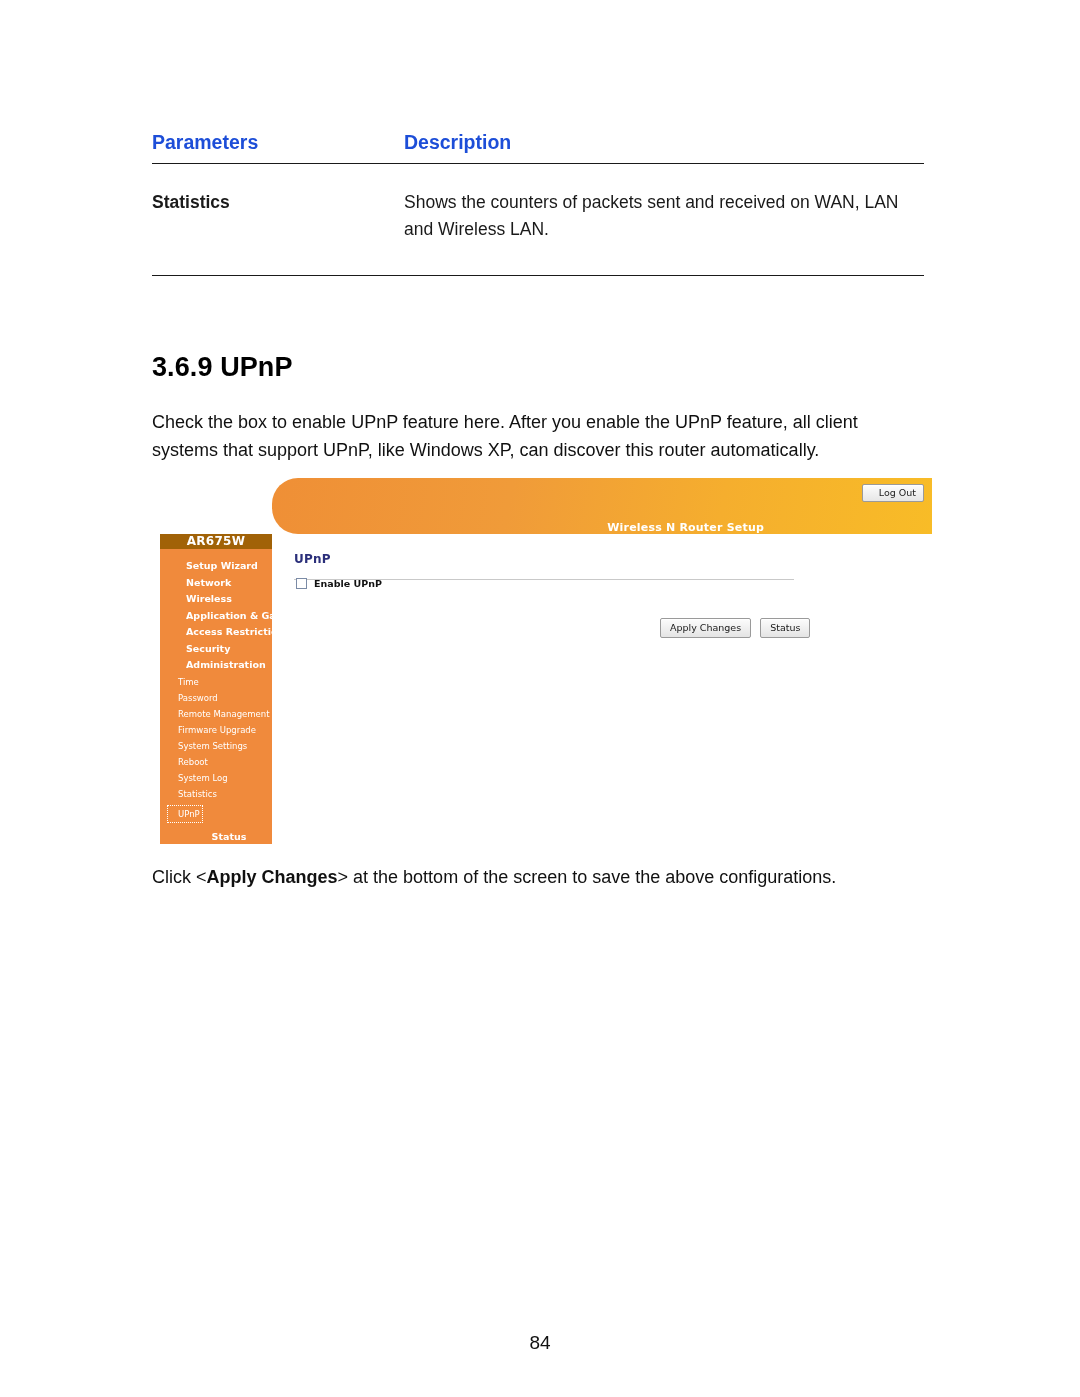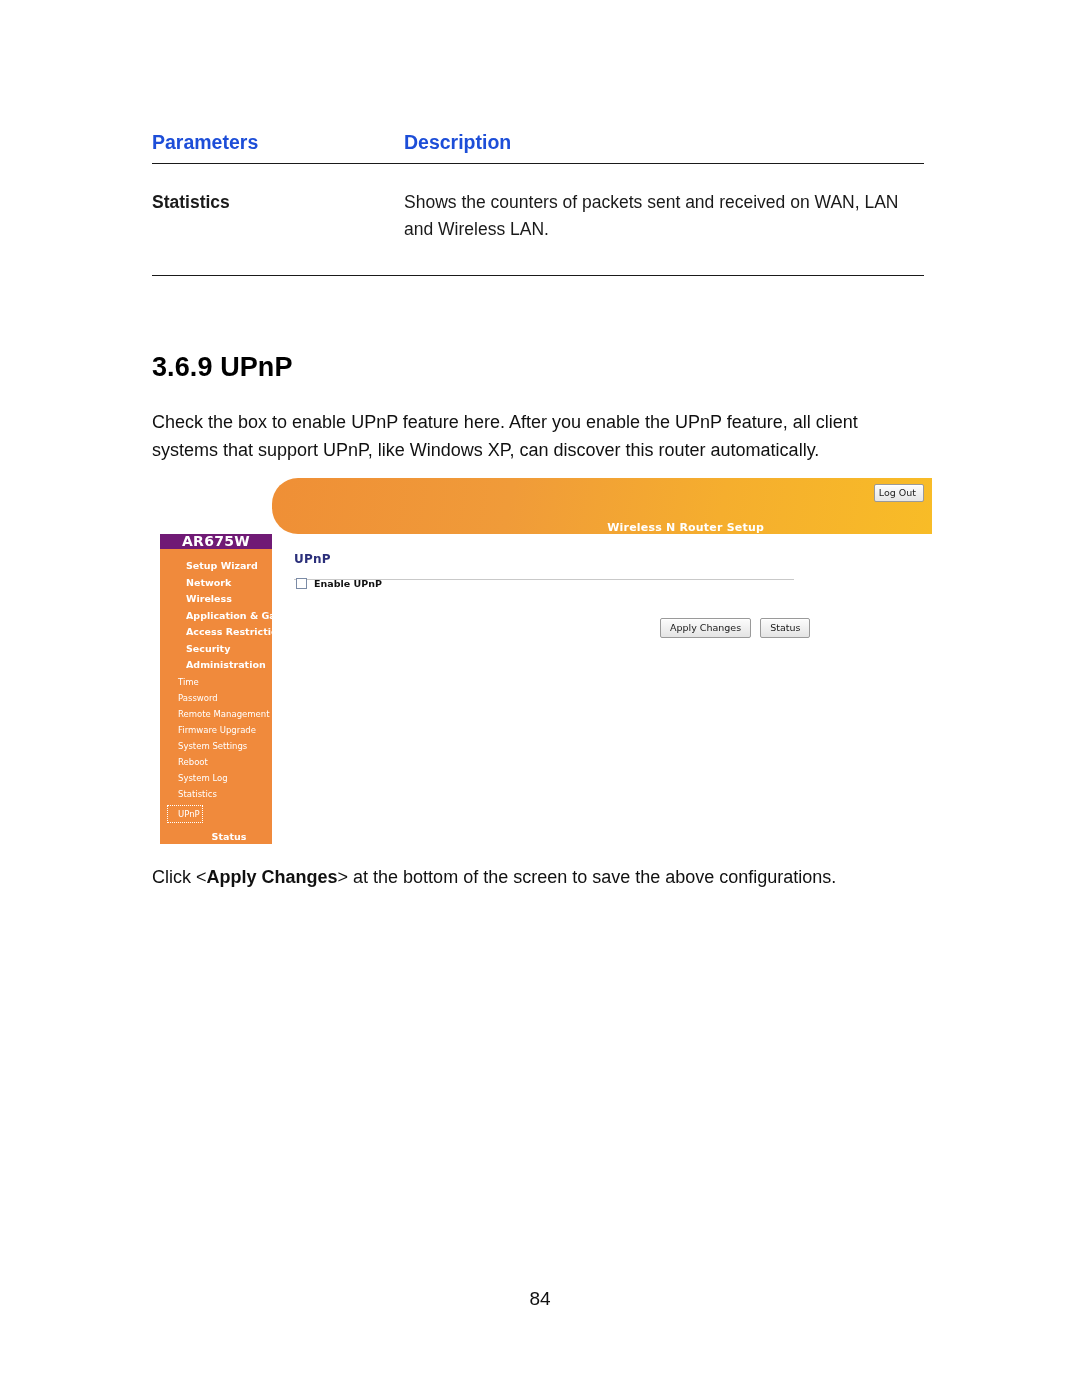--- a/index.html
+++ b/index.html
@@ -113,21 +113,21 @@
     color: #ffffff;
     font-size: 11px;
     font-weight: bold;
     letter-spacing: 0.2px;
     white-space: nowrap;
   }
   .logout-btn {
     position: absolute;
     right: 8px;
     top: 8px;
-    padding: 2px 7px 3px 4px;
+    padding: 2px 7px 3px 16px;
     font-size: 9.5px;
     color: #222;
     background: linear-gradient(#fdfdfd, #e6e6e6);
     border: 1px solid #9a9a9a;
     border-radius: 2px;
     box-shadow: inset 0 1px 0 #fff;
     white-space: nowrap;
   }
 
   
@@ -144,23 +144,23 @@
   .sidebar {
     position: absolute;
     left: 0;
     top: 58px;
     width: 112px;
     height: 310px;
     background: #f08a3c;
   }
   .model-badge {
     height: 15px;
-    background: #701a75;
+    background: #a16207;
     color: #ffffff;
-    font-size: 14px;
+    font-size: 12px;
     font-weight: bold;
     text-align: center;
     line-height: 15px;
     letter-spacing: 0.3px;
   }
   .menu {
     padding: 9px 0 0 8px;
   }
   .menu-item {
     color: #ffffff;
@@ -261,21 +261,21 @@
     top: 864px;
     width: 790px;
     font-size: 18px;
     line-height: 1.5;
     color: #111;
   }
   .closing-line b { font-weight: bold; }
   .page-number {
     position: absolute;
     left: 0;
-    top: 1288px;
+    top: 1332px;
     width: 1080px;
     text-align: center;
     font-size: 19px;
     color: #111;
   }
 </style>
 </head>
 <body>
 
 <table class="param-table rule-top">

